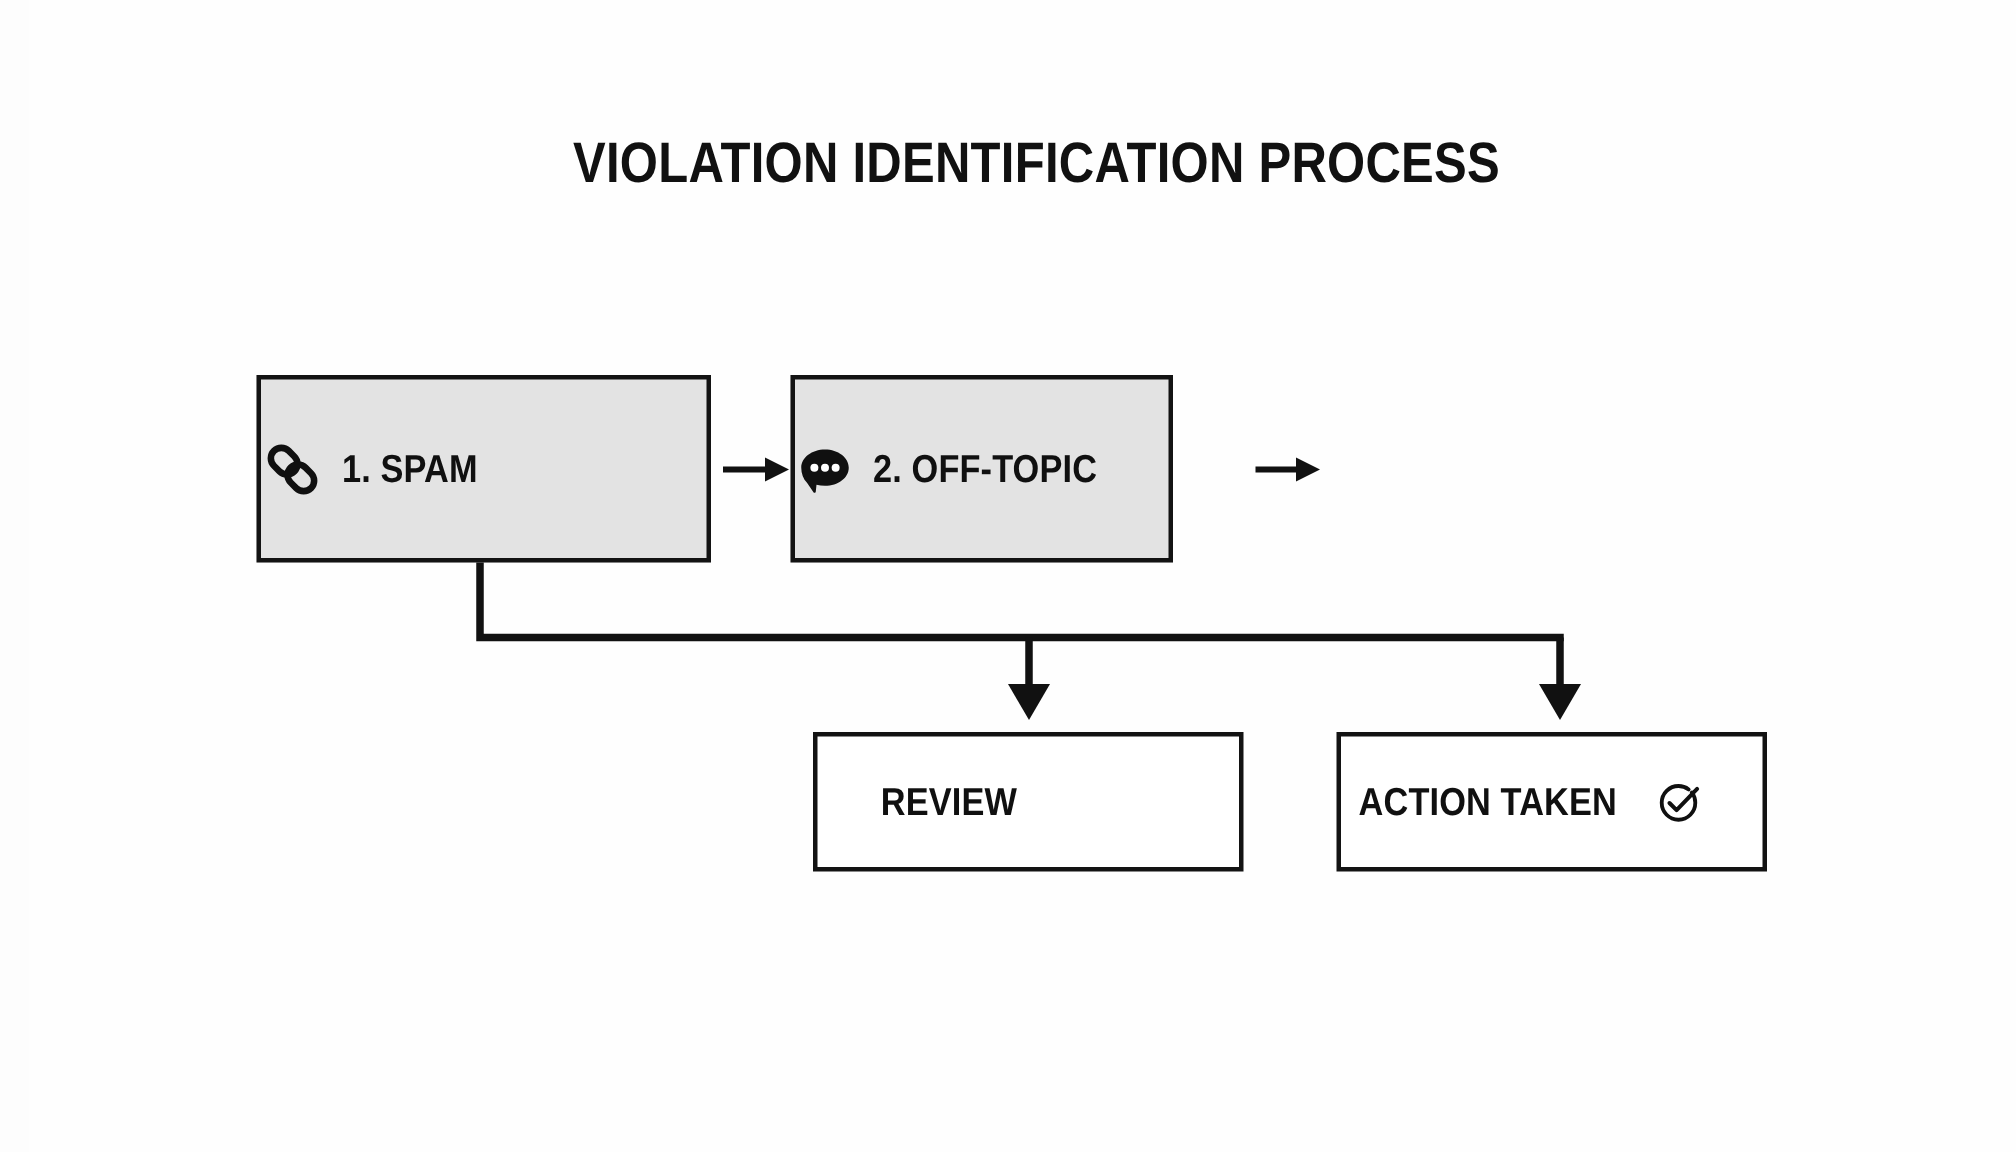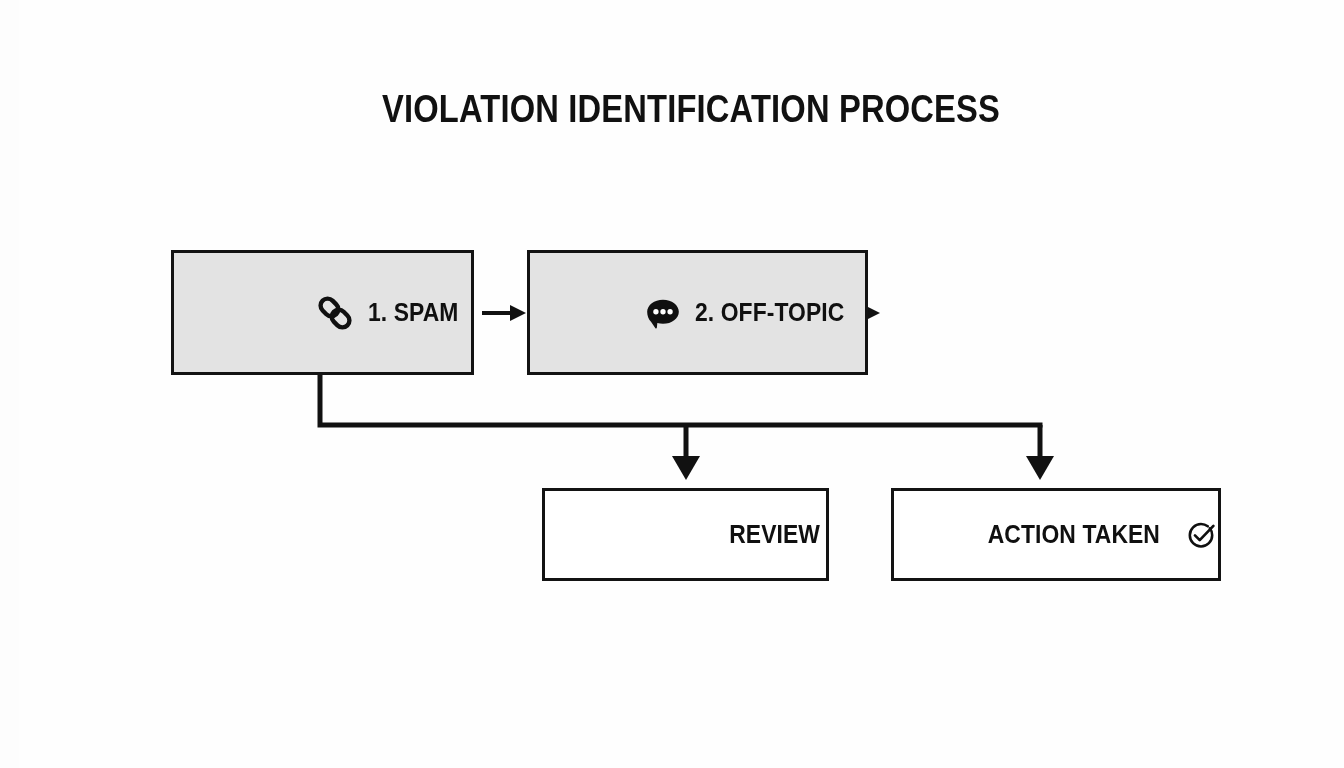--- a/index.html
+++ b/index.html
@@ -34,21 +34,21 @@
     color: #111111;
     transform: scaleX(0.86);
     transform-origin: center top;
   }
   .node {
     position: absolute;
     box-sizing: border-box;
     border: 3px solid #131313;
     display: flex;
     align-items: center;
-    justify-content: flex-end;
+    justify-content: flex-start;
   }
   .node.stage {
     background: #e3e3e3;
   }
   .node.terminal {
     background: #ffffff;
   }
   .node-inner {
     display: flex;
     align-items: center;
@@ -121,45 +121,45 @@
           <g transform="rotate(45 24 24)">
             <rect x="4" y="16" width="22" height="16" rx="8" ry="8" fill="none" stroke="#101010" stroke-width="5"></rect>
             <rect x="22" y="16" width="22" height="16" rx="8" ry="8" fill="none" stroke="#101010" stroke-width="5"></rect>
           </g>
         </svg>
       </span>
       <span class="node-label">1. SPAM</span>
     </div>
   </div>
 
-  <div class="node stage" style="left:508px; top:250px; width:341px; height:125px;">
+  <div class="node stage" style="left:508px; top:250px; width:255px; height:125px;">
     <div class="node-inner">
       <span class="icon">
         <svg width="40" height="40" viewBox="0 0 48 48">
           <path d="M24 8 C34.5 8 43 14.5 43 22.5 C43 30.5 34.5 37 24 37
                    C21.6 37 19.3 36.7 17.2 36.1
                    L16.6 41.8 C16.5 42.7 15.5 43 14.9 42.3
                    L9.6 34.6 C6.6 31.5 5 27.2 5 22.5 C5 14.5 13.5 8 24 8 Z" fill="#101010"></path>
           <circle cx="15.5" cy="22.5" r="3.2" fill="#ffffff"></circle>
           <circle cx="24" cy="22.5" r="3.2" fill="#ffffff"></circle>
           <circle cx="32.5" cy="22.5" r="3.2" fill="#ffffff"></circle>
         </svg>
       </span>
       <span class="node-label">2. OFF-TOPIC</span>
     </div>
   </div>
 
 
-  <div class="node terminal" style="left:523px; top:488px; width:287px; height:93px;">
+  <div class="node terminal" style="left:523px; top:488px; width:287px; height:93px;padding-left:36px;">
     <div class="node-inner">
       <span class="node-label center">REVIEW</span>
     </div>
   </div>
 
-  <div class="node terminal" style="left:872px; top:488px; width:330px; height:93px;">
+  <div class="node terminal" style="left:872px; top:488px; width:287px; height:93px;">
     <div class="node-inner">
       <span class="node-label center">ACTION TAKEN</span>
       <span class="icon">
         <svg width="34" height="34" viewBox="0 0 48 48">
           <path d="M36.5 14.5 C38.6 17.2 39.8 20.6 39.8 24.3
                    C39.8 33.1 32.7 40.2 24 40.2
                    C15.3 40.2 8.2 33.1 8.2 24.3
                    C8.2 15.6 15.3 8.5 24 8.5
                    C27.6 8.5 30.9 9.7 33.6 11.7" fill="none" stroke="#101010" stroke-width="3.6" stroke-linecap="round"></path>
           <path d="M15.5 24.5 L22.2 31.2 L41.5 11.2" fill="none" stroke="#101010" stroke-width="3.8" stroke-linecap="round" stroke-linejoin="round"></path>

